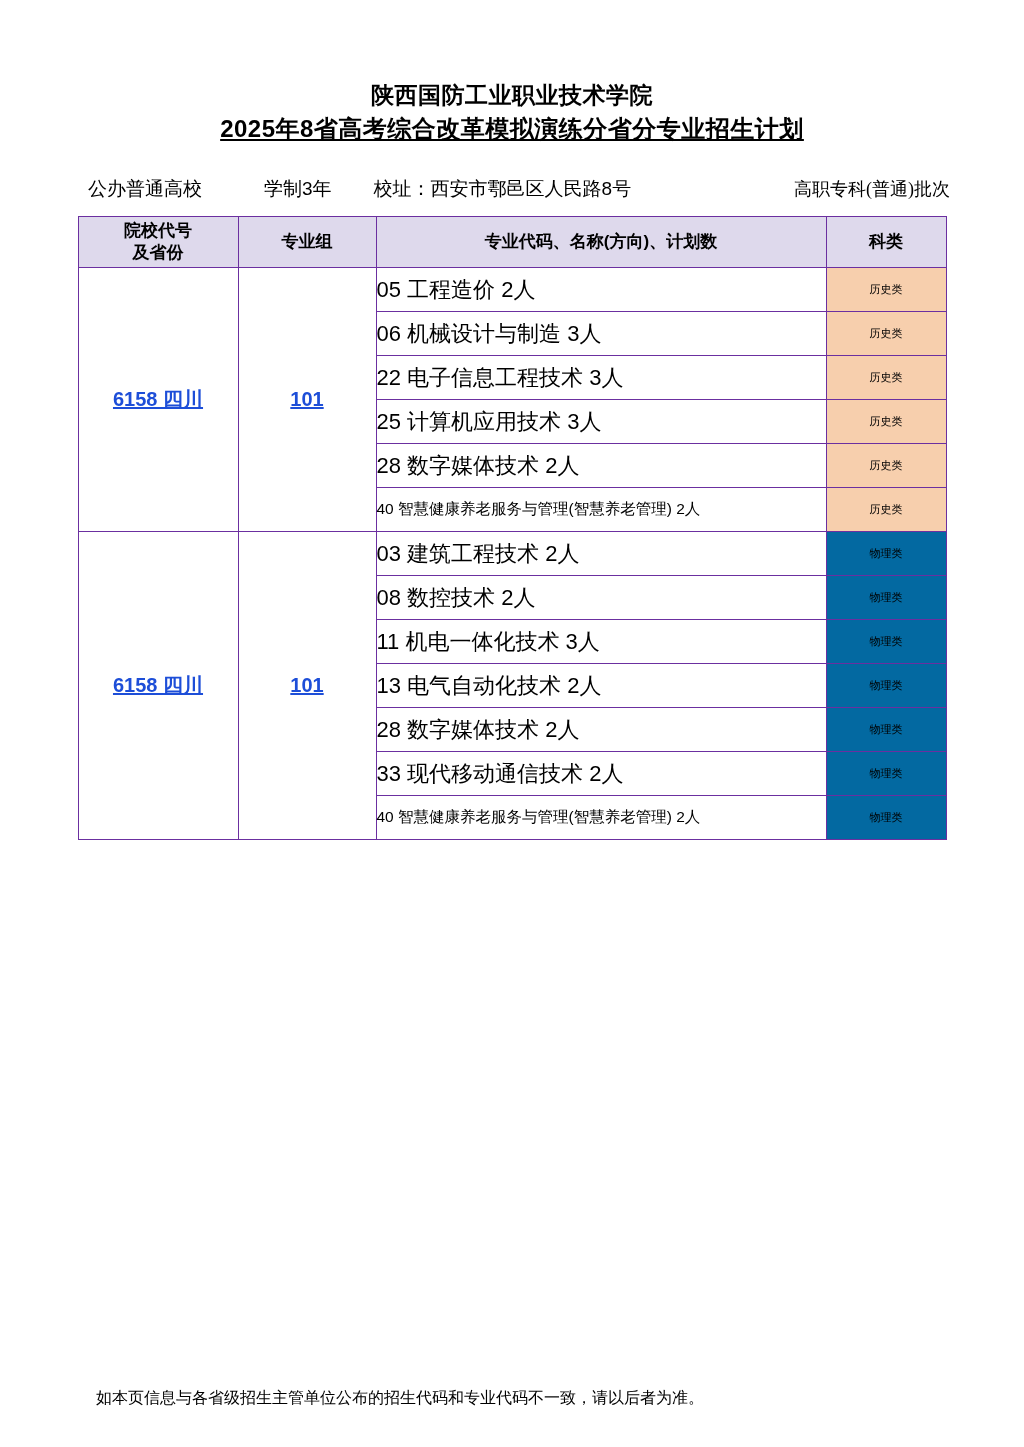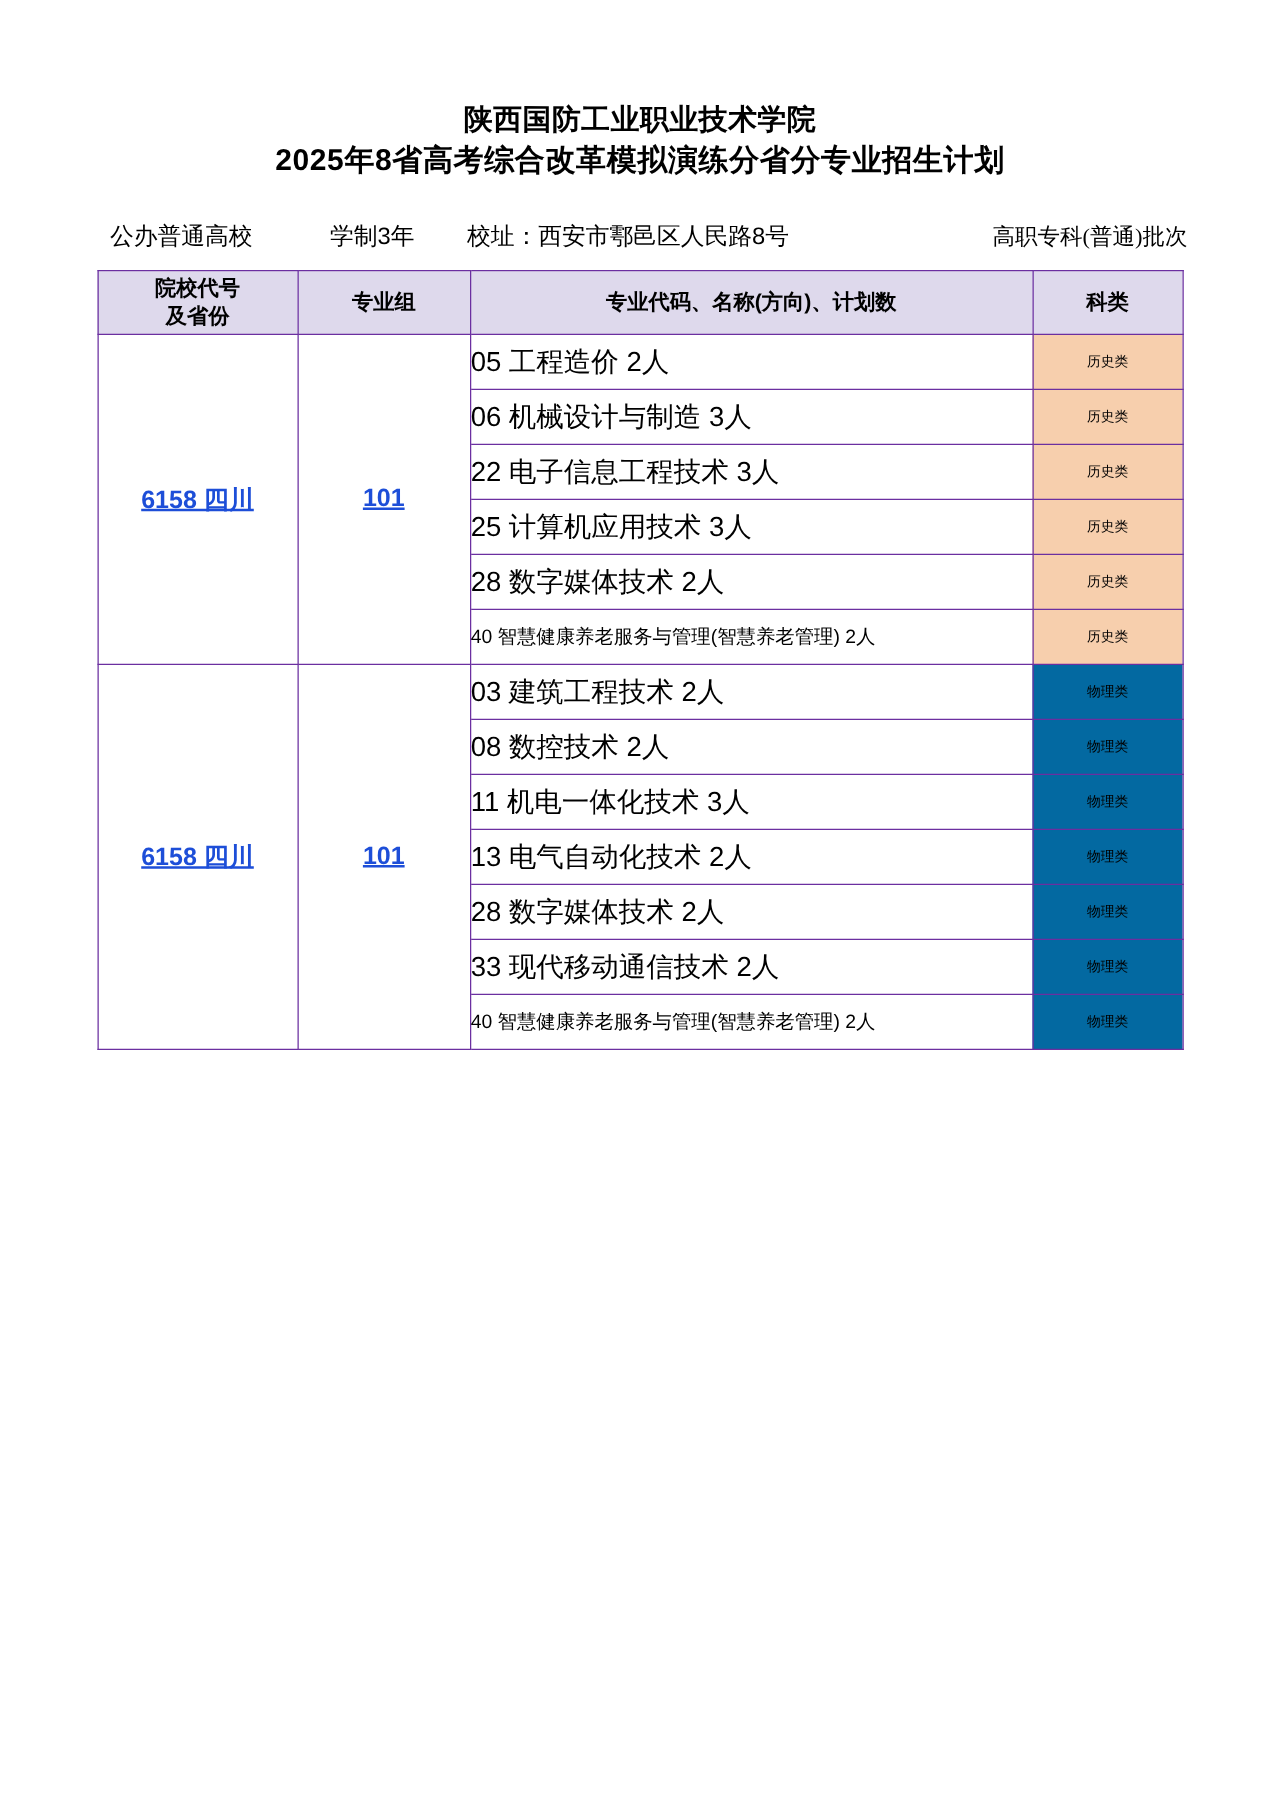--- a/index.html
+++ b/index.html
@@ -27,20 +27,21 @@
     padding-top: 78px;
   }
   .title-line {
     font-weight: bold;
     font-size: 23px;
     letter-spacing: 0.5px;
     line-height: 34px;
   }
   .title-line.second {
     font-size: 24px;
+    text-decoration: underline;
   }
   .meta-row {
     margin-top: 30px;
     padding-left: 88px;
     padding-right: 70px;
     display: flex;
     align-items: baseline;
     font-size: 19px;
   }
   .meta-left {
@@ -215,14 +216,15 @@
         <td class="major-cell">33 现代移动通信技术 2人</td>
         <td class="type-cell type-phys">物理类</td>
       </tr>
       <tr>
         <td class="major-cell small">40 智慧健康养老服务与管理(智慧养老管理) 2人</td>
         <td class="type-cell type-phys">物理类</td>
       </tr>
     </tbody>
   </table>
 
+  <div class="footnote">如本页信息与各省级招生主管单位公布的招生代码和专业代码不一致，请以后者为准。</div>
 
 </div>
 
 </body></html>

